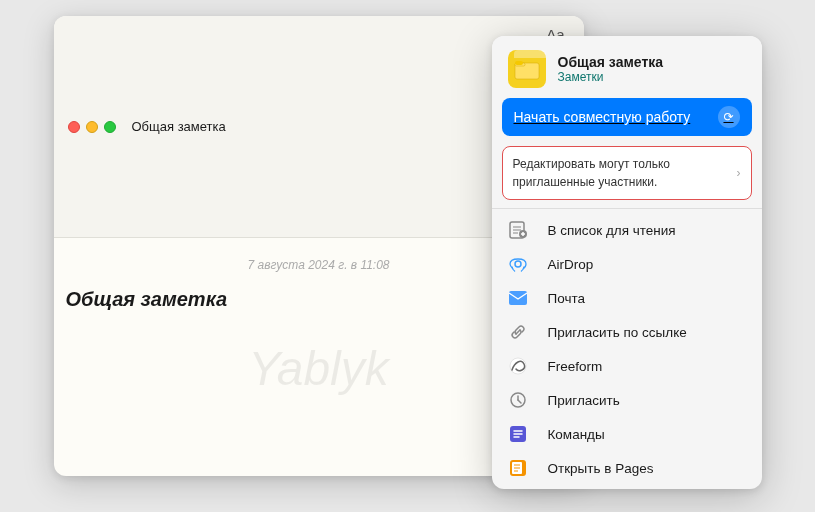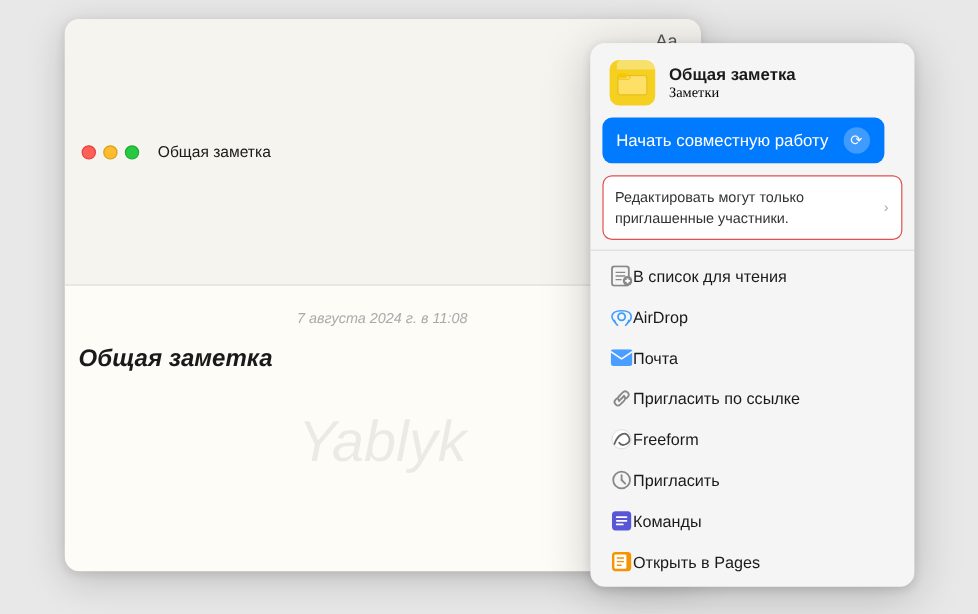--- a/index.html
+++ b/index.html
@@ -177,26 +177,26 @@
     }
 
     .menu-header-text .title {
       font-size: 14px;
       font-weight: 600;
       color: #1a1a1a;
     }
 
     .menu-header-text .subtitle {
       font-size: 12px;
-      color: #000000;
-      font-family: Liberation Serif, serif;
+      color: #0f766e;
     }
 
     .collab-section {
-      padding: 0 25px 10px 10px;
+      padding: 0 10px 10px 10px;
+      text-decoration: underline;
     }
 
     .collab-btn {
       width: 100%;
       background: #007aff;
       color: white;
       border: none;
       border-radius: 8px;
       padding: 8px 12px;
       font-size: 14px;
@@ -249,21 +249,21 @@
     }
 
     .menu-items {
       padding: 4px 0;
     }
 
     .menu-item {
       display: flex;
       align-items: center;
       padding: 7px 16px;
-      gap: 0;
+      gap: 20px;
       cursor: pointer;
       font-size: 13.5px;
       color: #1a1a1a;
     }
 
     .menu-item-icon {
       width: 20px;
       height: 20px;
       display: flex;
       align-items: center;

